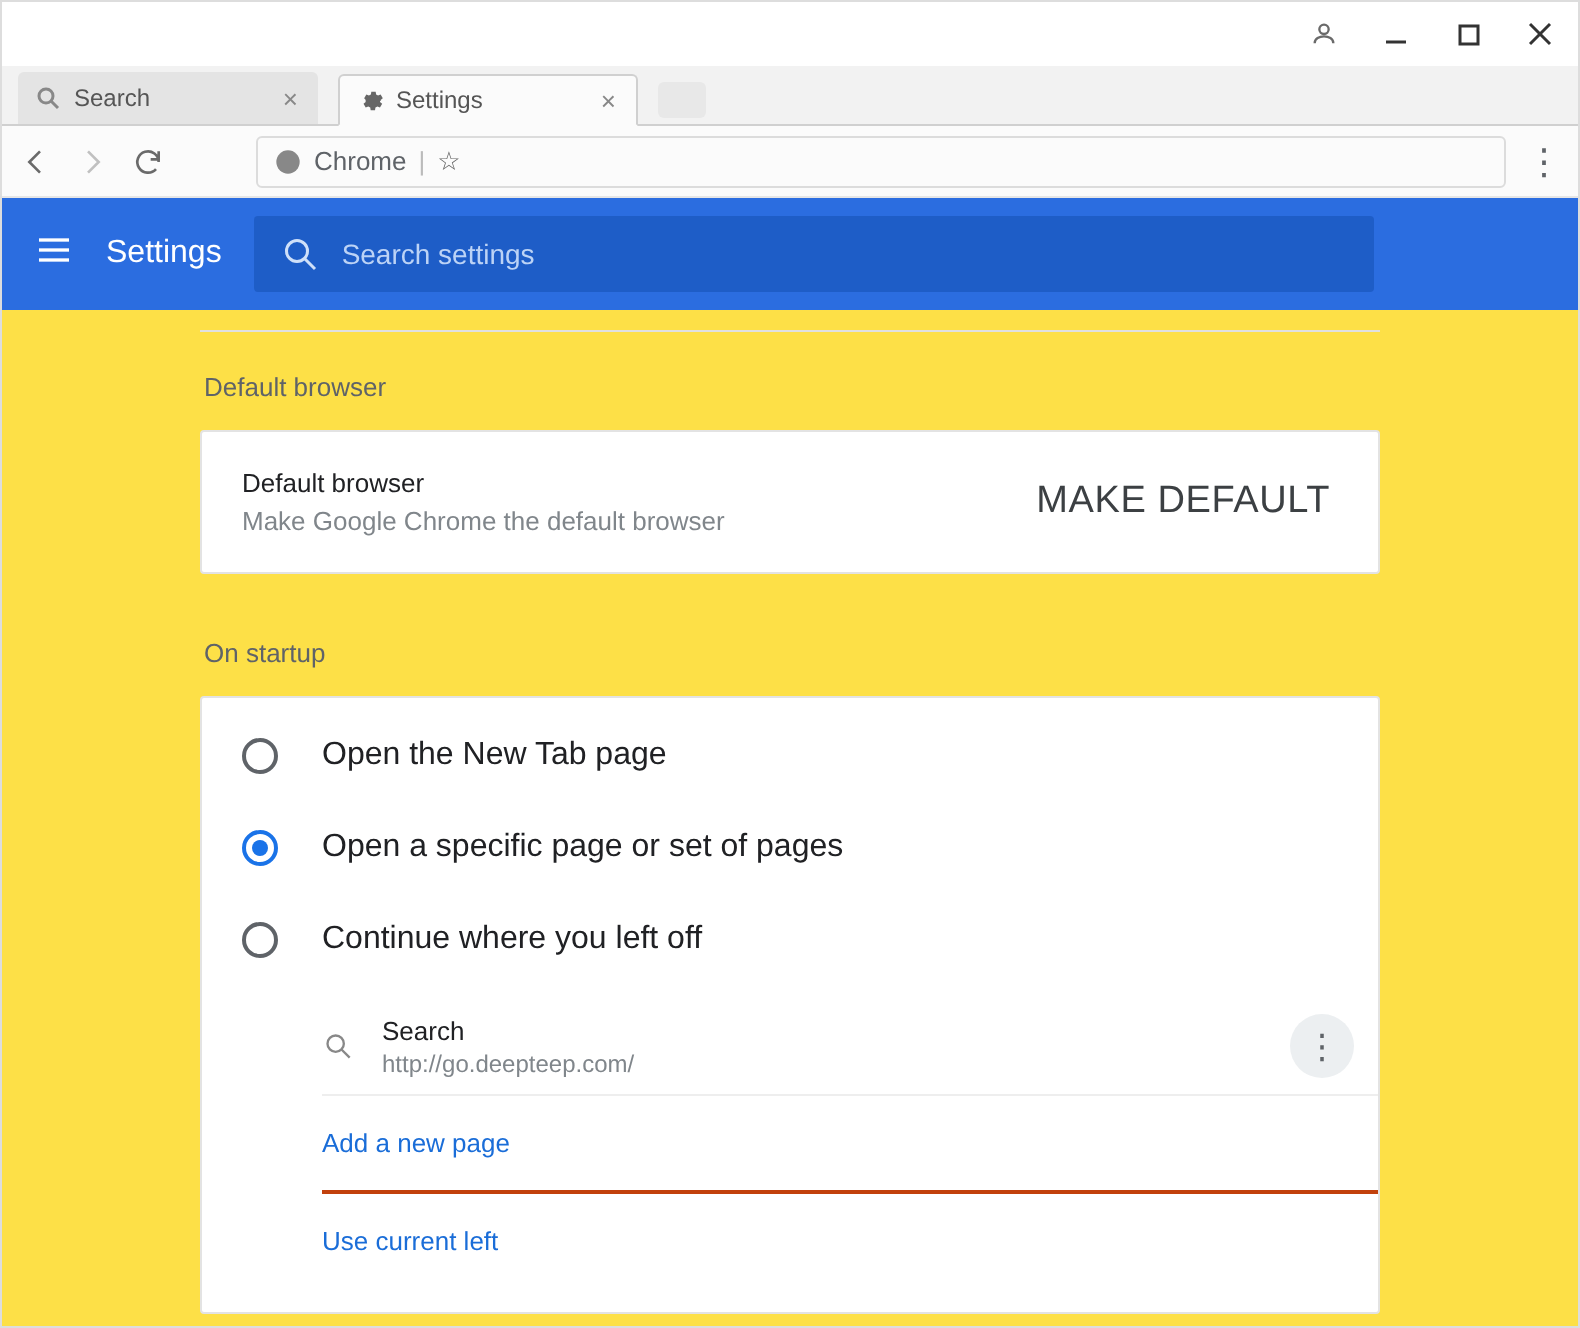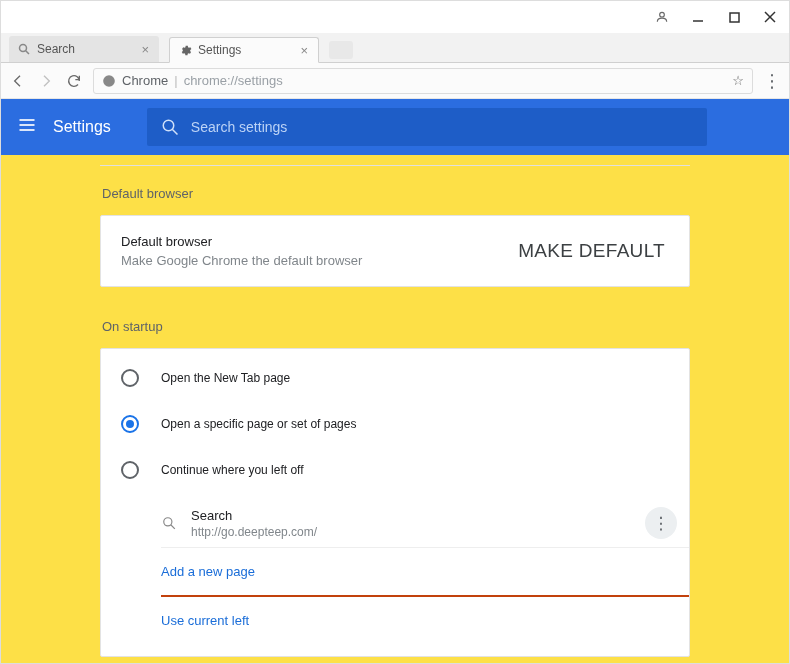--- a/index.html
+++ b/index.html
@@ -14,21 +14,21 @@
 .tabstrip { height: 30px; background: #f2f2f2; display: flex; align-items: flex-end; padding-left: 8px; border-bottom: 1px solid #d0d0d0; }
 .tab { height: 26px; min-width: 150px; background: #e4e4e4; display: flex; align-items: center; padding: 0 8px; font-size: 12px; color: #555; position: relative; margin-right: 10px; border-radius: 3px 3px 0 0; }
 .tab.active { background: #fbfbfb; border: 1px solid #d0d0d0; border-bottom: 1px solid #fbfbfb; margin-bottom: -1px; }
 .tab .tab-icon { width: 14px; height: 14px; margin-right: 6px; display: flex; align-items: center; justify-content: center; }
 .tab .tab-close { margin-left: auto; font-size: 13px; color: #888; padding: 0 2px; }
 .newtab { width: 24px; height: 18px; background: #e8e8e8; border-radius: 3px; margin-bottom: 3px;}
 
 
 .addr { height: 36px; background: #fbfbfb; display: flex; align-items: center; padding: 0 8px; gap: 10px; border-bottom: 1px solid #e6e6e6;}
 .addr .nav-ico { width: 18px; height: 18px; color: #6a6a6a; display: flex; align-items: center; justify-content: center; }
-.addr .omnibox { flex: 1; height: 26px; border: 1px solid #dcdcdc; border-radius: 3px; display: flex; align-items: center; padding: 0 8px; font-size: 13px; color: #555; gap: 6px; }
+.addr .omnibox { flex: 1; height: 26px; border: 1px solid #dcdcdc; border-radius: 3px; display: flex; align-items: center; padding: 0 8px; font-size: 13px; color: #555; gap: 6px; margin-left: 35px; }
 .addr .omnibox .scheme { color: #5f6368; font-size: 13px;}
 .addr .omnibox .sep { color: #bbb; }
 .addr .omnibox .url { color: #9aa0a6; flex: 1;}
 .addr .star { color: #666; }
 .addr .menu { color: #5f6368; font-size: 18px; line-height: 0;}
 
 
 .blue-header { height: 56px; background: #1a73e8; background: #3367d6; background: #2b74e0; background:#2962e9; background:#1e6ee8; }
 .blue-header { background:#2a56c6; }
 .blue-header { background:#2e73e8; }
@@ -40,42 +40,42 @@
 .blue-header { background:#2e6fde; }
 .blue-header { background:#266fe0; }
 .blue-header { background:#2c6de0; }
 .blue-header { background:#2c6ddf; }
 .blue-header { background:#2e6fe2; }
 .blue-header { background:#286ee2; }
 .blue-header { background:#2f6ee0; }
 .blue-header { background:#2b6de0; }
 .blue-header .hamburger { color:#fff; cursor:pointer;}
 .blue-header .title { color:#fff; font-size:16px; }
-.blue-header .searchbox { flex:1; max-width:560px; height:38px; background:#1e5dc7; border-radius:2px; display:flex; align-items:center; padding:0 14px; gap:12px; margin-left:20px;}
+.blue-header .searchbox { flex:1; max-width:560px; height:38px; background:#1e5dc7; border-radius:2px; display:flex; align-items:center; padding:0 14px; gap:12px; margin-left:0;}
 .blue-header .searchbox input { background:transparent; border:none; outline:none; color:#cfe0f9; font-size:14px; flex:1;}
 .blue-header .searchbox input::placeholder { color:#bcd3f6; }
 
 
 .content { height: calc(664px - 32px - 30px - 36px - 56px); overflow-y: scroll; background:#fde047; padding-top:6px;}
 .content-inner { width: 590px; margin: 0 auto; padding-top:4px;}
 .topline { height:1px; background:#e0e0e0; margin-bottom:20px;}
 .section-label { font-size:13px; color:#5f6368; margin: 0 0 14px 2px;}
 
 .card { border:1px solid #e3e3e3; border-radius:2px; background:#fff; }
 .def-card { display:flex; align-items:center; padding:16px 20px; justify-content:space-between; margin-bottom:32px;}
 .def-card .left .h { font-size:13px; color:#202124; margin-bottom:4px;}
 .def-card .left .s { font-size:13px; color:#80868b;}
 .def-card .btn { font-size:19px; color:#3c4043; letter-spacing:0.3px; cursor:pointer; padding:8px 4px;}
 
 .startup-card { padding: 6px 0; }
 .opt { display:flex; align-items:center; padding:14px 20px; gap:22px;}
 .opt .radio { width:18px; height:18px; border:2px solid #5f6368; border-radius:50%; position:relative; flex-shrink:0;}
 .opt.selected .radio { border-color:#1a73e8;}
 .opt.selected .radio::after { content:''; position:absolute; inset:3px; background:#1a73e8; border-radius:50%;}
-.opt .lbl { font-size:12px; color:#202124;}
+.opt .lbl { font-size:16px; color:#202124;}
 
 .sub { padding: 6px 0 6px 60px; }
 .page-row { display:flex; align-items:center; padding:8px 12px 8px 0; gap:14px; border-bottom:1px solid #eee;}
 .page-row .pf { width:16px; height:16px; display:flex; align-items:center; justify-content:center;}
 .page-row .pt { flex:1; }
 .page-row .pt .n { font-size:13px; color:#202124;}
 .page-row .pt .u { font-size:12px; color:#80868b; margin-top:2px;}
 .page-row .dots { width:32px; height:32px; border-radius:50%; background:#eceff1; color:#5f6368; display:flex; align-items:center; justify-content:center; font-size:17px;}
 
 .link-row { padding:16px 0; font-size:13px; color:#1a6dd8; border-bottom:2px solid #c2410c; cursor:pointer;}
@@ -155,21 +155,20 @@
     <svg width="16" height="16" viewBox="0 0 24 24" fill="none" stroke="#6a6a6a" stroke-width="2">
         <path d="M20 12a8 8 0 10-2 5.3M20 4v6h-6"></path>
       </svg>
   </span>
   <div class="omnibox">
     <svg width="14" height="14" viewBox="0 0 24 24" fill="#888">
         <circle cx="12" cy="12" r="10"></circle>
       </svg>
     <span class="scheme">Chrome</span>
     <span class="sep">|</span>
-    <span class="url">chrome://settings</span>
     <span class="star">☆</span>
   </div>
   <span class="menu">⋮</span>
 </div>
 
 <div class="blue-header">
   <span class="hamburger">
     <svg width="20" height="20" viewBox="0 0 24 24" stroke="#fff" stroke-width="2">
         <line x1="3" y1="6" x2="21" y2="6"></line>
         <line x1="3" y1="12" x2="21" y2="12"></line>

